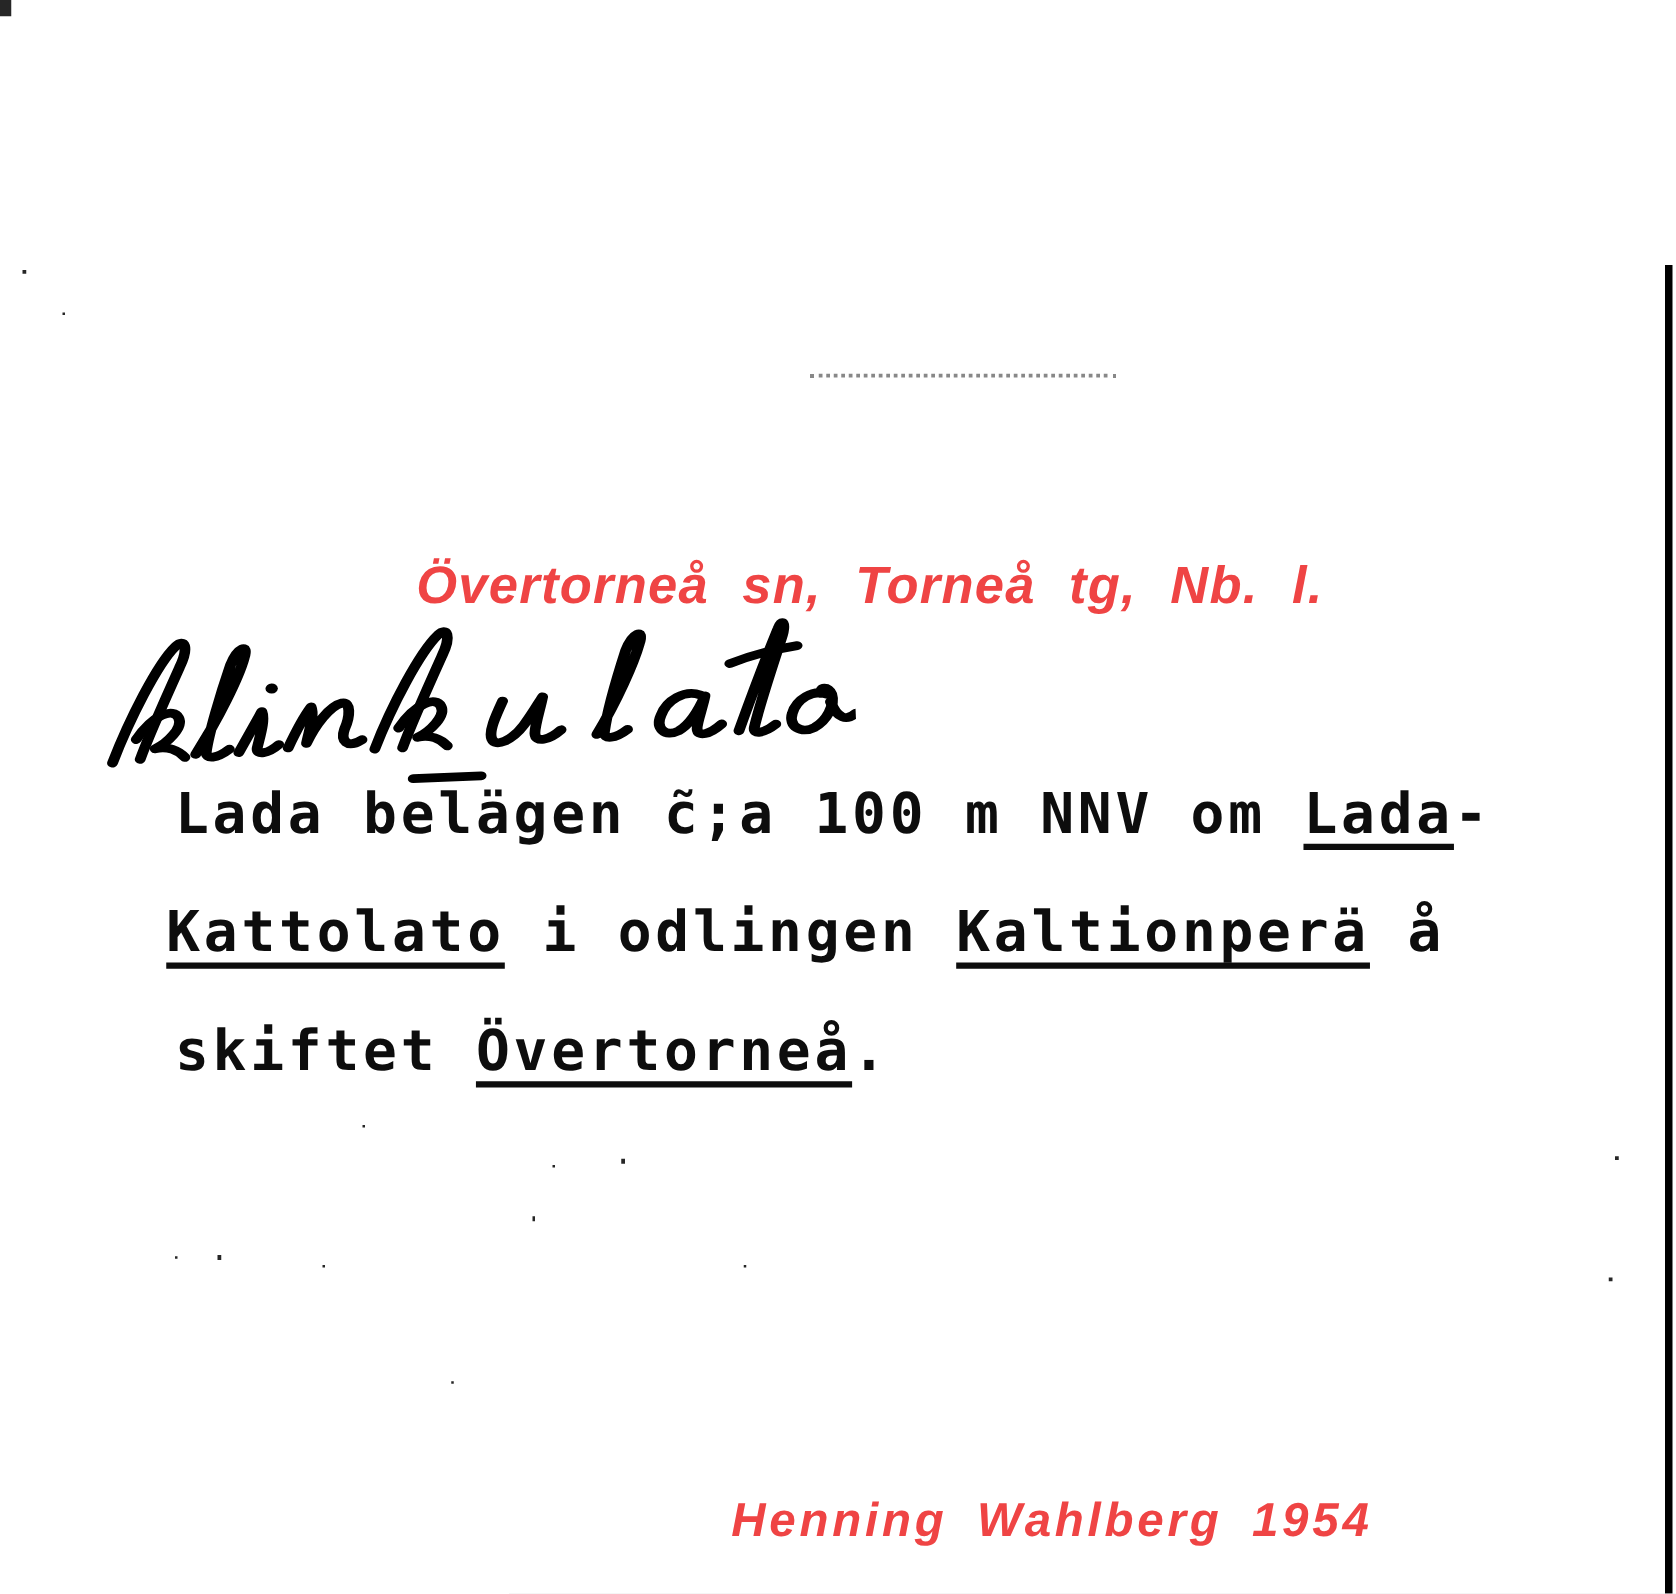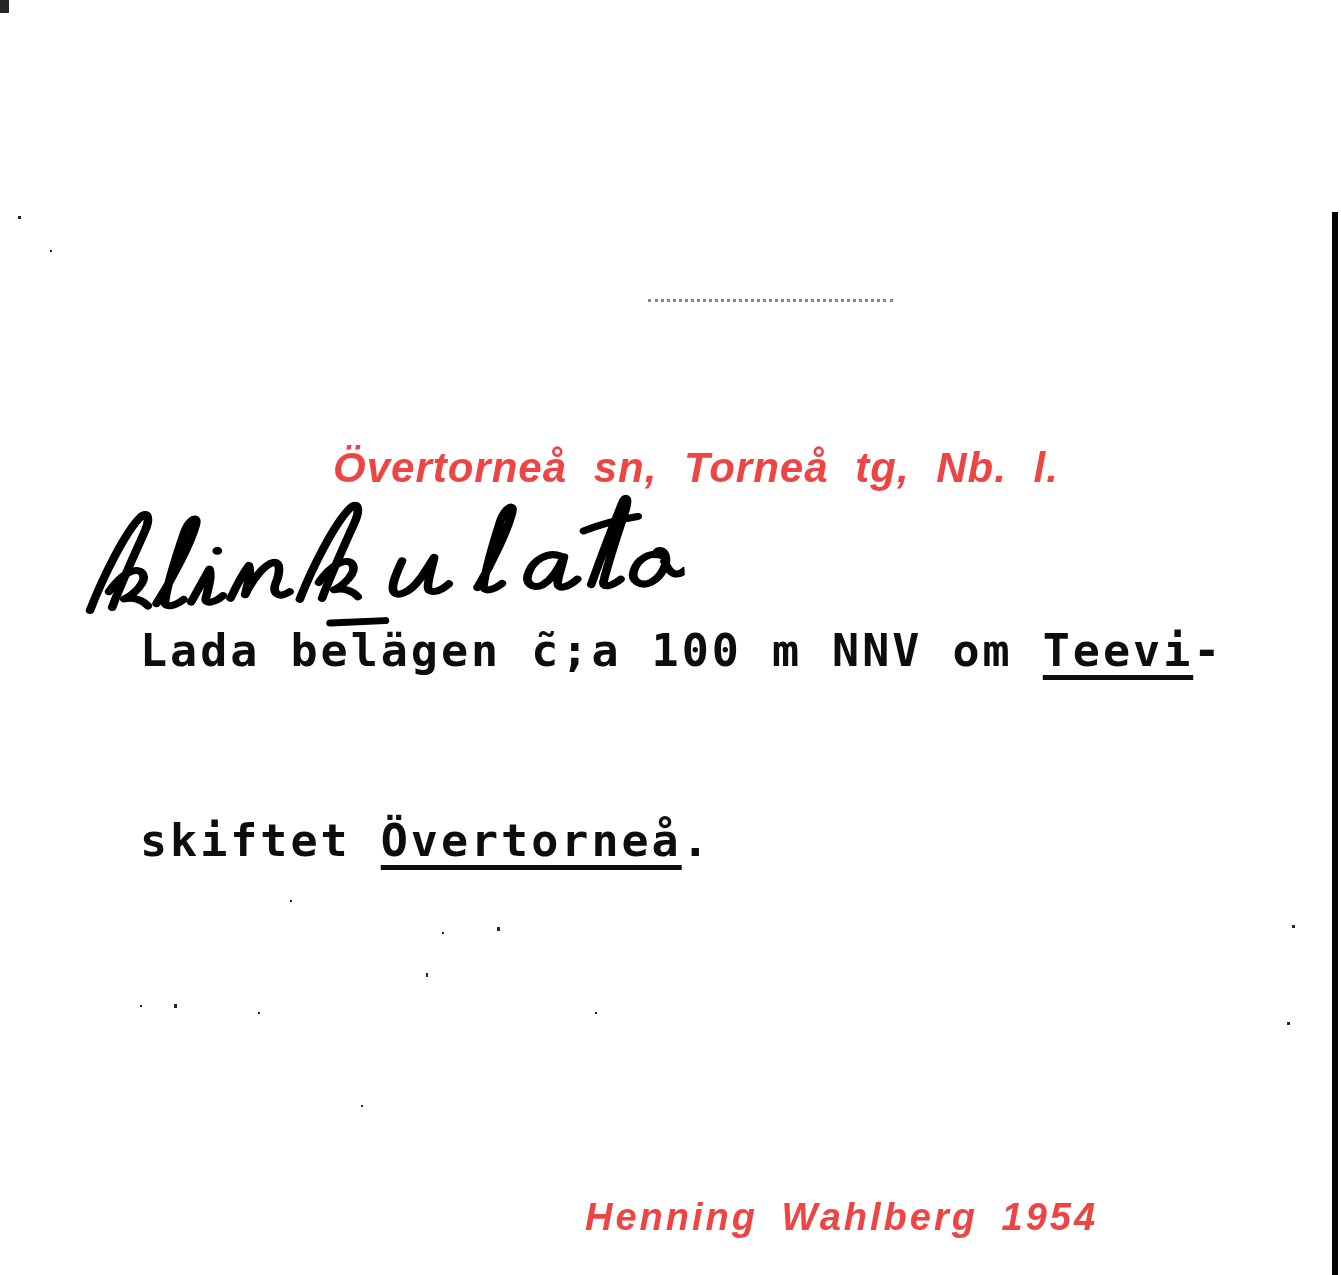--- a/index.html
+++ b/index.html
@@ -98,22 +98,23 @@
 
     <path d="M400,70 C390,65 378,73 374,85 C370,95 376,103 385,98 C393,93 399,81 403,71 C401,81 397,92 397,97 C397,104 405,102 413,94"></path>
 
     <path d="M424,100 C434,70 446,36 452,20 C455,11 458,15 454,28 C448,48 438,80 434,98 C433,104 440,103 448,96"></path>
     <path d="M420,46 C434,40 450,36 464,34"></path>
 
     <path d="M482,74 C473,69 462,77 459,88 C456,98 464,105 473,100 C481,95 487,83 485,74 C483,67 477,68 478,73"></path>
     <path d="M484,80 C488,94 494,96 500,90"></path>
   </svg>
 
-  <div class="tw body-l1"><span>Lada belägen c̃;a 100 m NNV om </span><span class="u">Teevi</span><span>-</span></div>
+  <div class="tw body-l1"><span>Lada belägen c̃;a 100 m NNV om </span><span class="u">Lada</span><span>-</span></div>
 
+  <div class="tw body-l2"><span class="u">Kattolato</span><span> i odlingen </span><span class="u">Kaltionperä</span><span> å</span></div>
 
   <div class="tw body-l3"><span>skiftet </span><span class="u">Övertorneå</span><span>.</span></div>
 
   <div class="stamp signature">Henning Wahlberg 1954</div>
 
   <div class="edge-line"></div>
   <div class="speck" style="left:0;top:0;width:9px;height:13px"></div>
   <div class="speck" style="left:18px;top:216px;width:3px;height:3px"></div>
   <div class="speck" style="left:50px;top:250px;width:2px;height:2px"></div>
   <div class="speck" style="left:290px;top:900px;width:2px;height:2px"></div>

